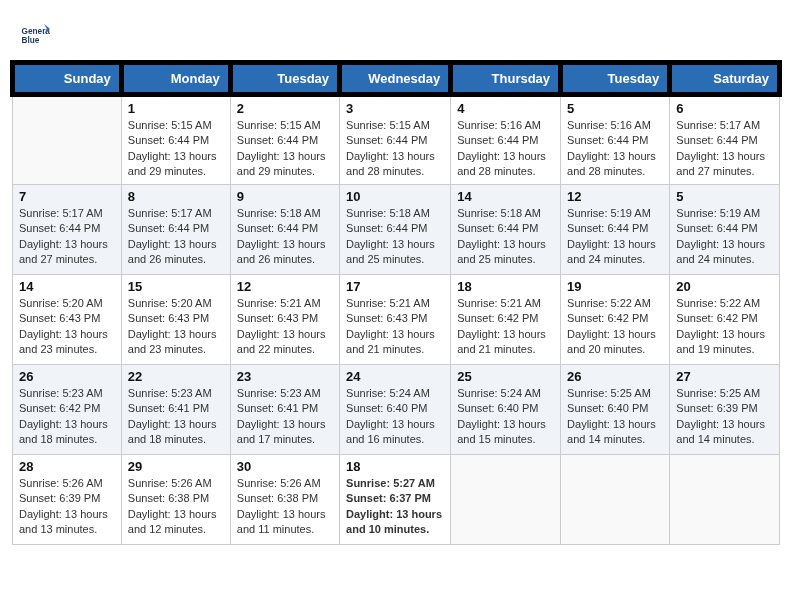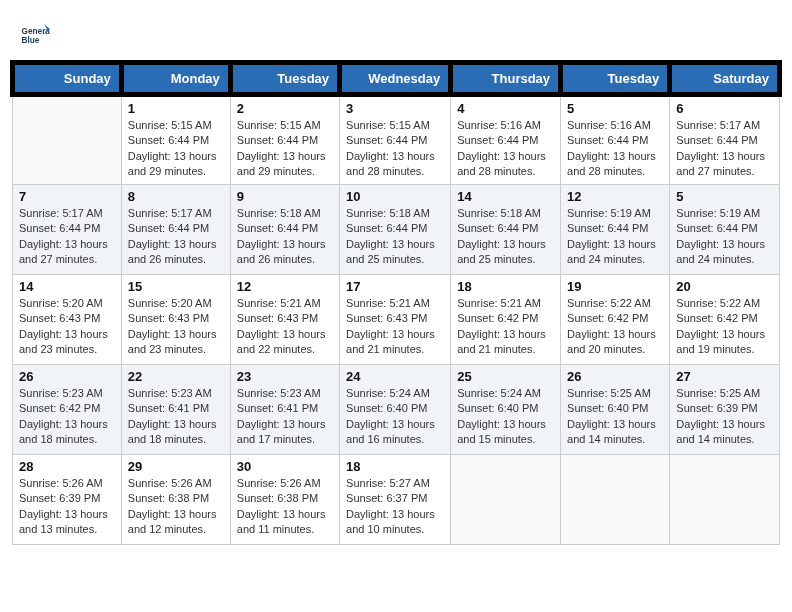--- a/index.html
+++ b/index.html
@@ -327,21 +327,21 @@
         </td>
         <td>
           <span class="day-num">30</span>
           <div class="day-info" style="white-space: pre-line;">Sunrise: 5:26 AM
 Sunset: 6:38 PM
 Daylight: 13 hours
 and 11 minutes.</div>
         </td>
         <td>
           <span class="day-num">18</span>
-          <div class="day-info" style="white-space: pre-line;">Sunrise: 5:27 AM
+          <div class="day-info" style="white-space: pre-line; font-weight: bold;">Sunrise: 5:27 AM
 Sunset: 6:37 PM
 Daylight: 13 hours
 and 10 minutes.</div>
         </td>
         <td class="empty-cell"></td>
         <td class="empty-cell"></td>
         <td class="empty-cell"></td>
       </tr>
     </tbody>
 </table>

